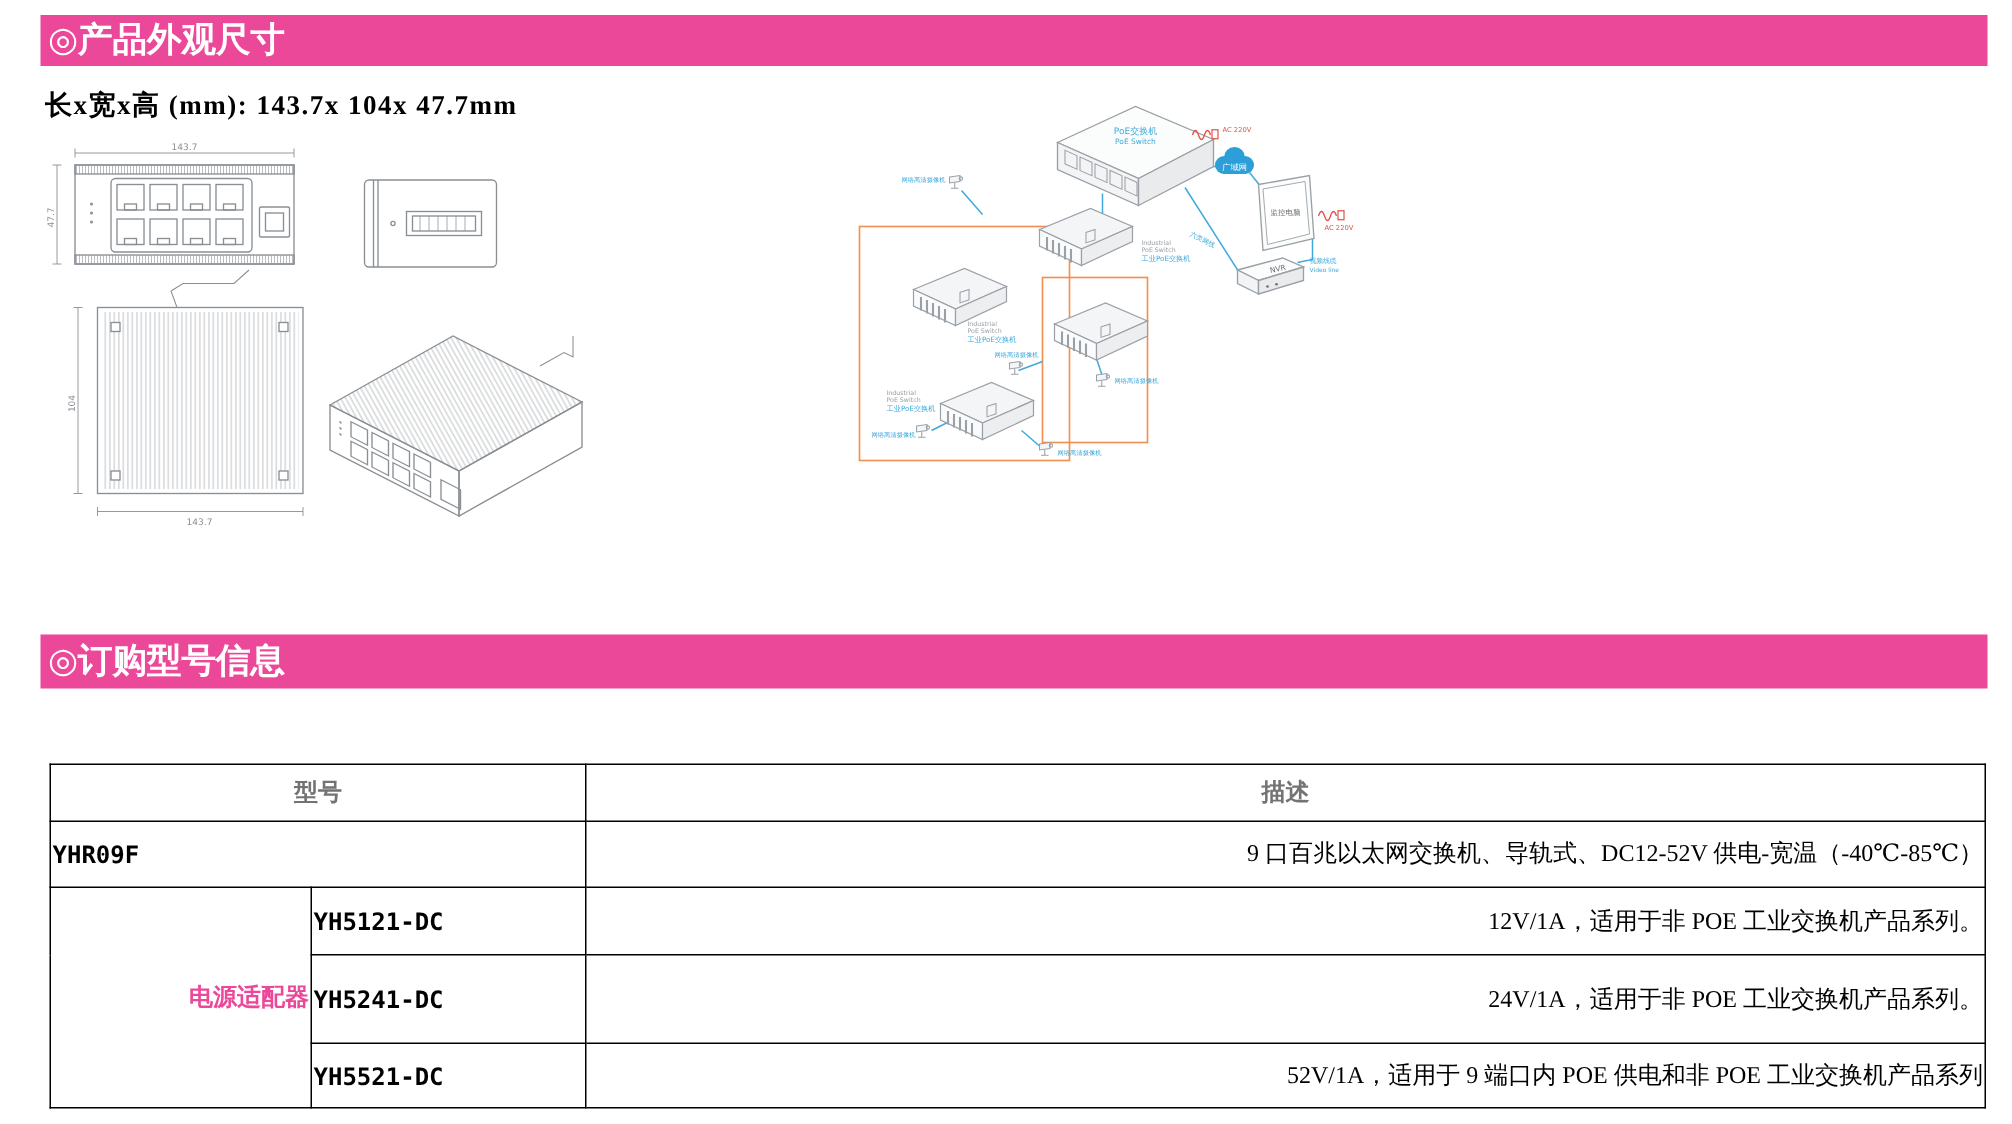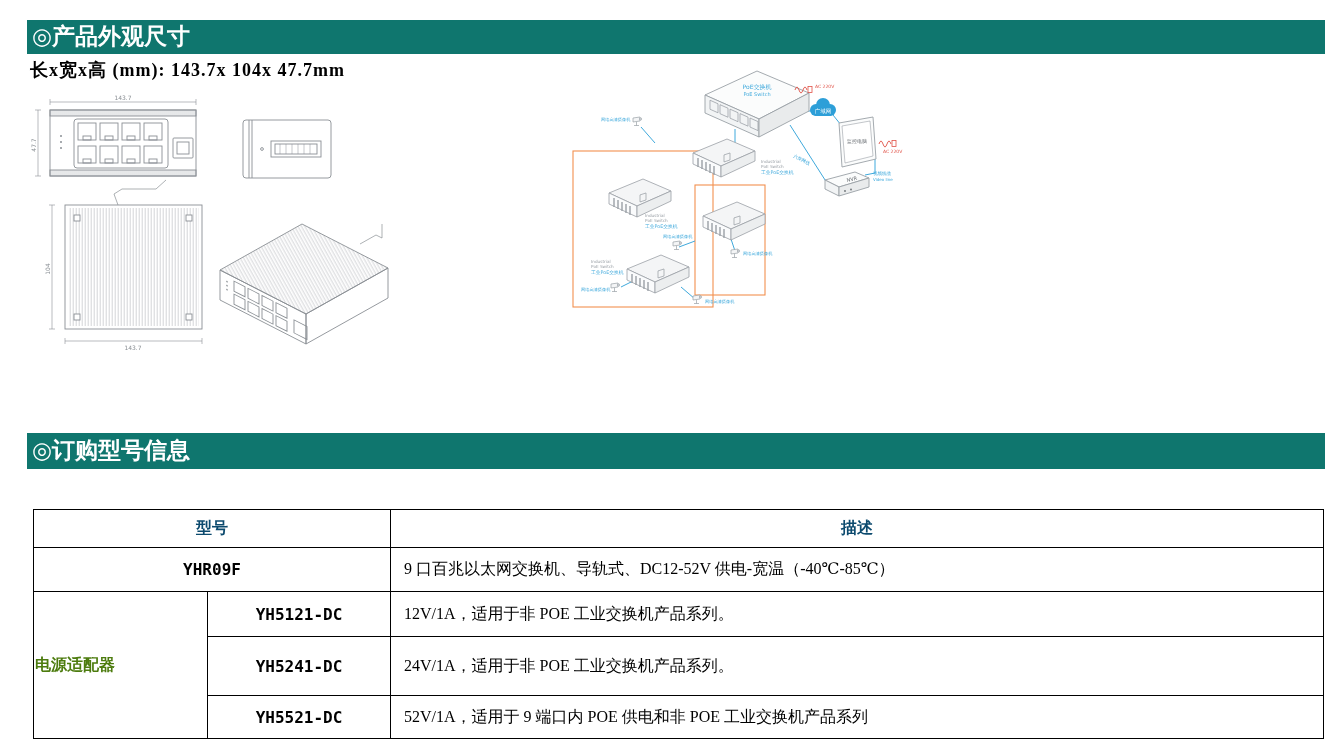--- a/index.html
+++ b/index.html
@@ -1,42 +1,42 @@
 <!DOCTYPE html>
 <html><head>
 <meta charset="utf-8">
 <style>
   html,body{margin:0;padding:0;}
   body{
     width:1341px;height:749px;position:relative;background:#fff;overflow:hidden;
     font-family:"Liberation Serif","DejaVu Serif",serif;color:#000;
   }
   .greenbar{
-    position:absolute;left:27px;right:16px;height:34px;background:#0f766e;
-    color:#fff;font-weight:bold;font-size:23px;line-height:34px;white-space:nowrap;margin-top:10px;
+    position:absolute;left:27px;right:16px;height:34px;background:#ec4899;
+    color:#fff;font-weight:bold;font-size:23px;line-height:34px;white-space:nowrap;
   }
   .greenbar .t1{position:absolute;left:5px;top:0;}
   .greenbar .t2{position:absolute;left:528px;top:0;}
   .dims{
     position:absolute;left:30px;top:58px;font-weight:bold;font-size:18px;
     letter-spacing:1px;font-family:"Liberation Serif","DejaVu Serif",serif;
   }
   .svgwrap{position:absolute;}
   table.order{
     position:absolute;left:33px;top:509px;width:1290px;
     border-collapse:collapse;table-layout:fixed;
   }
   table.order td{
     border:1.6px solid #000;font-size:16px;vertical-align:middle;
     overflow:hidden;white-space:nowrap;
   }
-  td.hd{color:#0c4a6e;font-weight:bold;text-align:center;font-size:17px;font-family:Liberation Mono, monospace;}
-  td.model{font-weight:bold;text-align:center;font-family:"DejaVu Sans Mono",monospace;font-size:15px;}
-  td.grp{color:#4d7c0f;font-weight:bold;text-align:left;font-size:17px;}
-  td.desc{text-align:left;padding-left:13px;}
+  td.hd{color:#737373;font-weight:bold;text-align:center;font-size:17px;font-family:Liberation Mono, monospace;}
+  td.model{font-weight:bold;text-align:left;font-family:"DejaVu Sans Mono",monospace;font-size:15px;}
+  td.grp{color:#ec4899;font-weight:bold;text-align:right;font-size:17px;}
+  td.desc{text-align:right;padding-left:24px;}
   text{font-family:"DejaVu Sans","Liberation Sans",sans-serif;}
   .dimtxt{fill:#8a8f94;font-size:6px;}
 </style>
 </head>
 <body>
 
 <div class="greenbar" style="top:10px;">
   <span class="t1">◎产品外观尺寸</span>
 </div>
 

